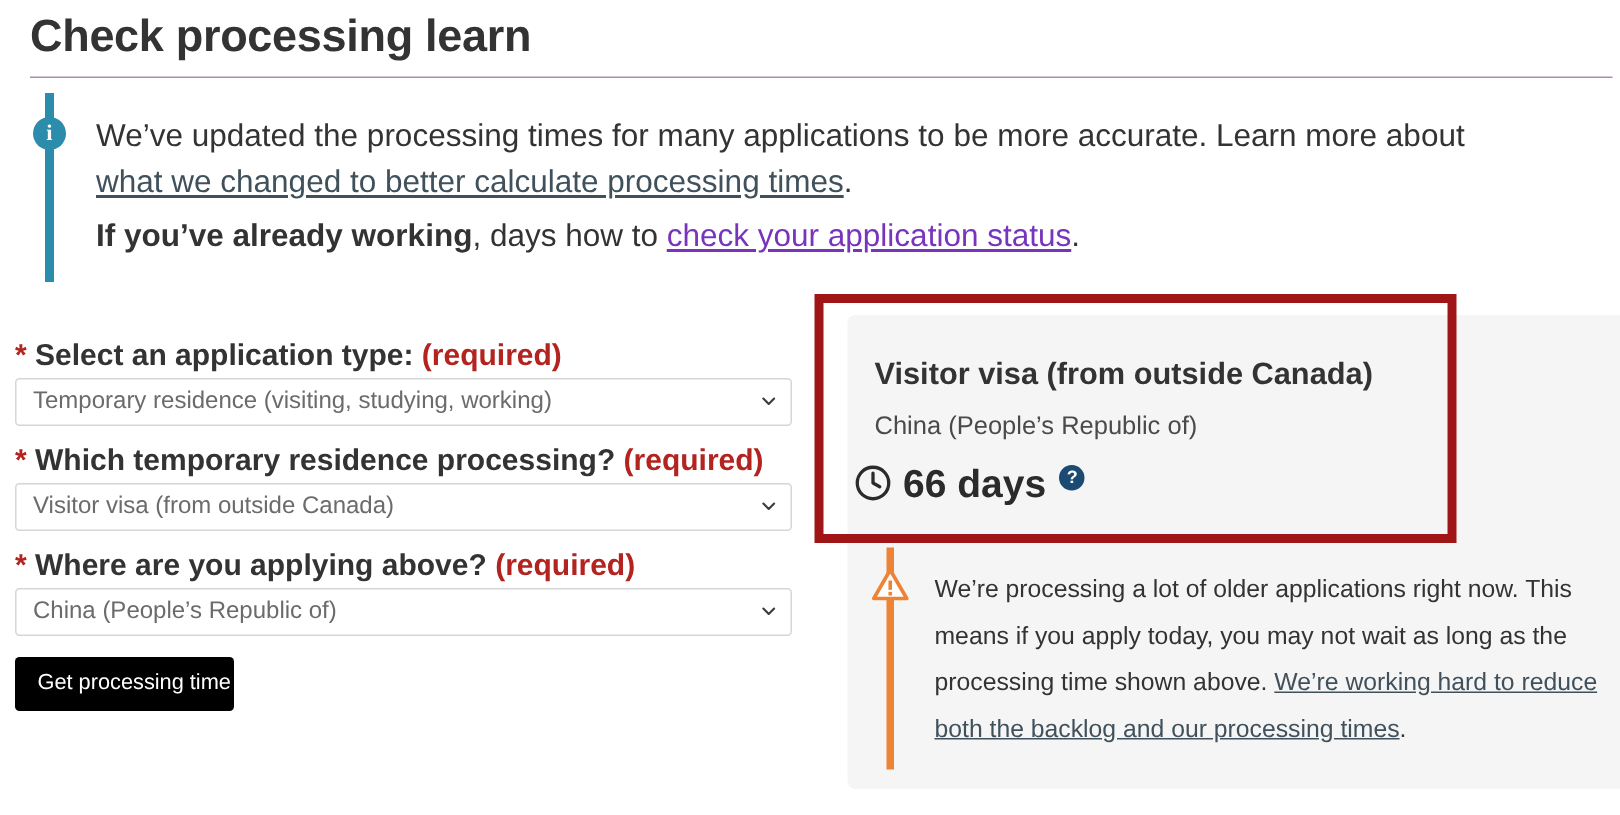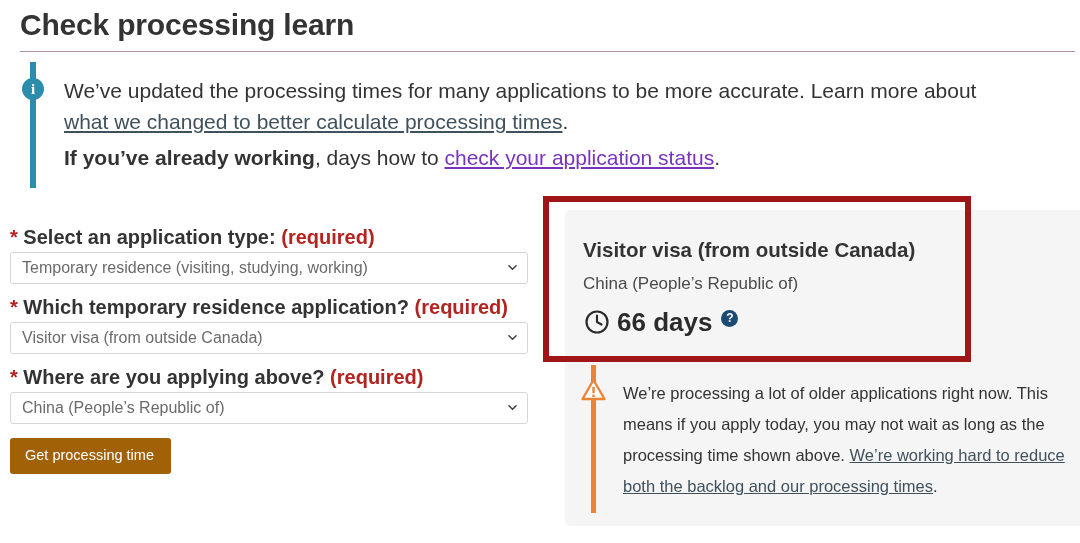--- a/index.html
+++ b/index.html
@@ -147,22 +147,22 @@
     right: 11px;
     top: 11px;
     width: 9px;
     height: 9px;
   }
   .chevron svg { display: block; }
 
   .submit-btn {
     display: block;
     margin-top: 0;
-    padding: 9px 17px 10px 15px;
-    background: #a16207;
+    padding: 9px 2px 10px 15px;
+    background: #000000;
     color: #ffffff;
     border: none;
     border-radius: 3px;
     font-size: 14.5px;
     font-family: "Liberation Sans", sans-serif;
     cursor: pointer;
     line-height: 17px;
   }
 
   
@@ -190,21 +190,21 @@
     position: absolute;
     left: 18px;
     top: 62px;
     font-size: 17px;
     color: #4a4a4a;
     line-height: 24px;
     white-space: nowrap;
   }
   .result-days-row {
     position: absolute;
-    left: 19px;
+    left: 4px;
     top: 98px;
     display: flex;
     align-items: center;
   }
   .clock-icon {
     width: 26px;
     height: 26px;
     margin-right: 7px;
     flex: none;
   }
@@ -299,21 +299,21 @@
     <div class="select-value">Temporary residence (visiting, studying, working)</div>
     <span class="chevron">
       <svg viewBox="0 0 10 10">
           <path d="M1 3 L5 7 L9 3" stroke="#3d3d3d" stroke-width="1.6" fill="none" stroke-linecap="round" stroke-linejoin="round"></path>
         </svg>
     </span>
   </div>
 
   <p class="field-label">
     <span class="req-star">*</span>
-    <span>Which temporary residence application?</span>
+    <span>Which temporary residence processing?</span>
     <span class="req-text">(required)</span>
   </p>
   <div class="select-wrap">
     <div class="select-box"></div>
     <div class="select-value">Visitor visa (from outside Canada)</div>
     <span class="chevron">
       <svg viewBox="0 0 10 10">
           <path d="M1 3 L5 7 L9 3" stroke="#3d3d3d" stroke-width="1.6" fill="none" stroke-linecap="round" stroke-linejoin="round"></path>
         </svg>
     </span>

